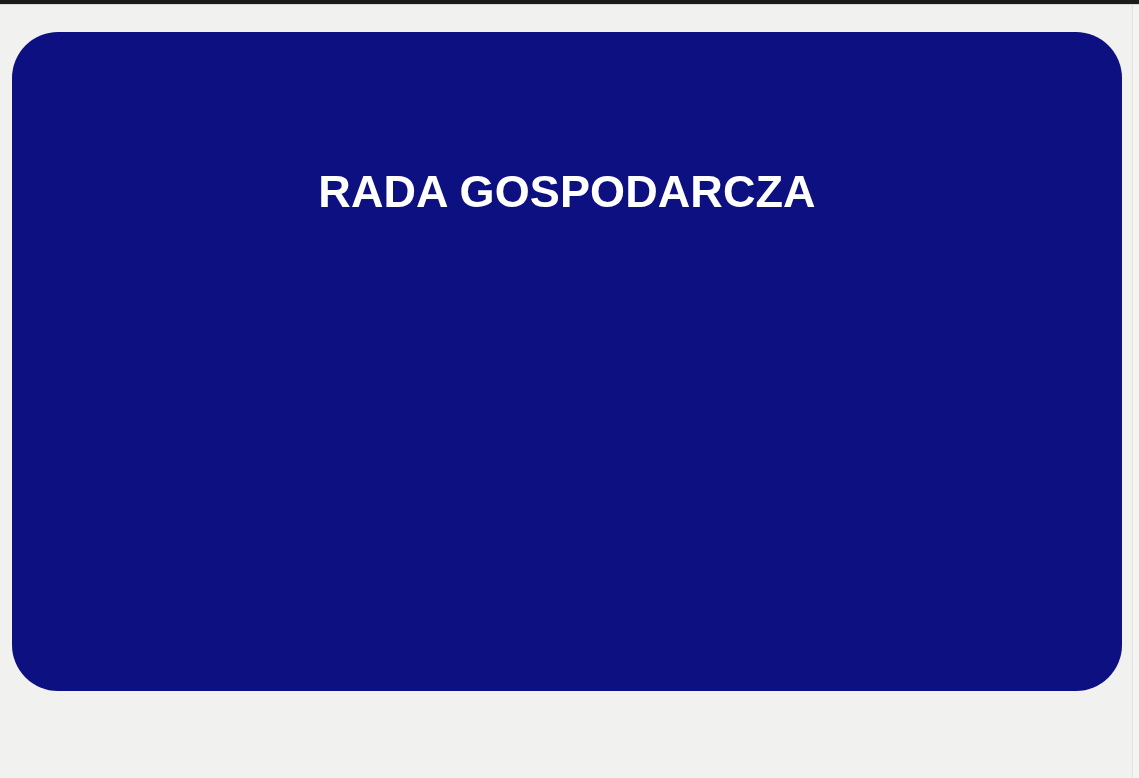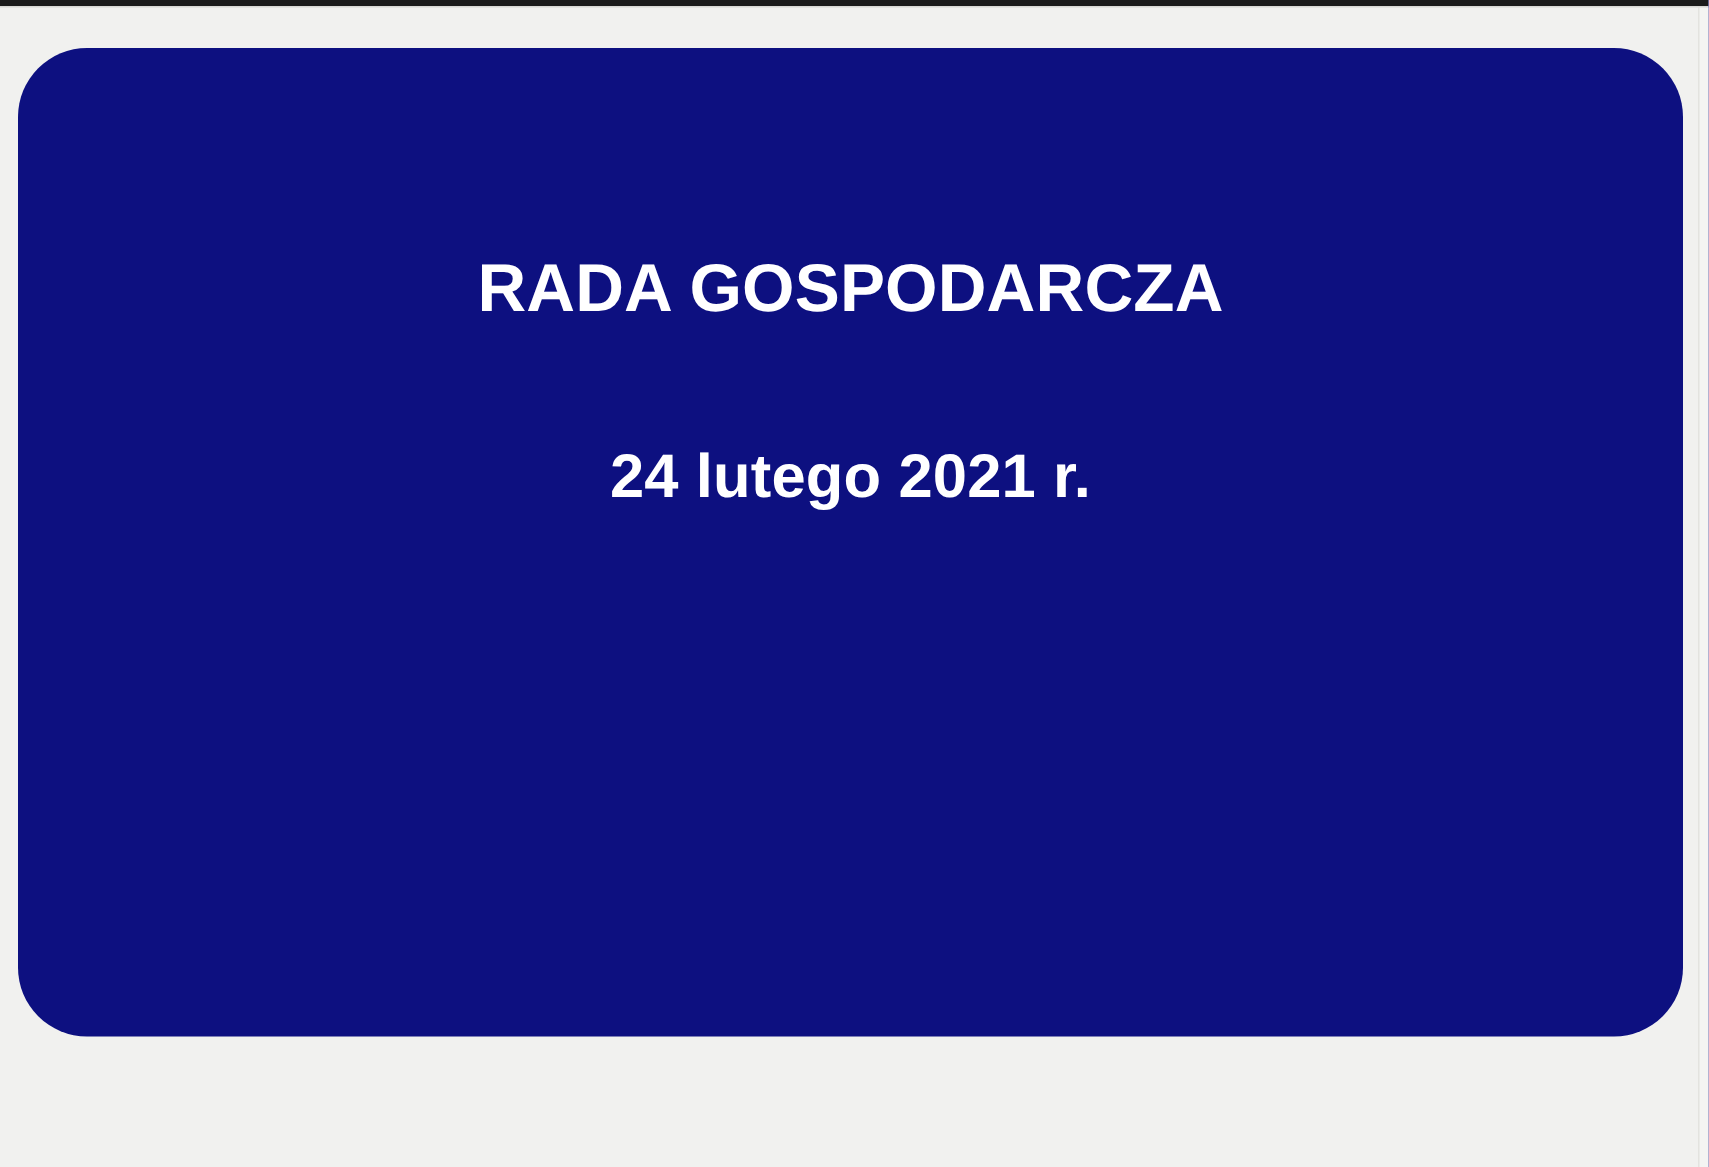--- a/index.html
+++ b/index.html
@@ -125,21 +125,20 @@
 
   <div class="slide-card">
 
     <div class="slide-text-block">
 
       <div class="slide-line line-title">RADA GOSPODARCZA</div>
 
 
       <div class="slide-line line-spacer"></div>
 
-      <div class="slide-line line-date">24 lutego 2021 r.</div>
 
     </div>
   </div>
 
 </div>
 
 <div class="right-gutter"></div>
 <div class="right-rule"></div>
 
 </body></html>

